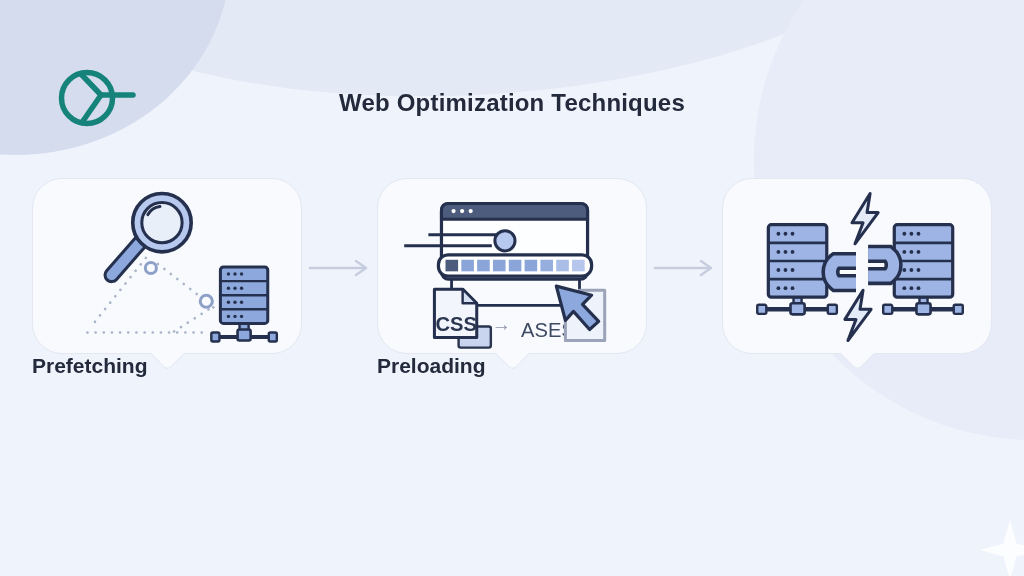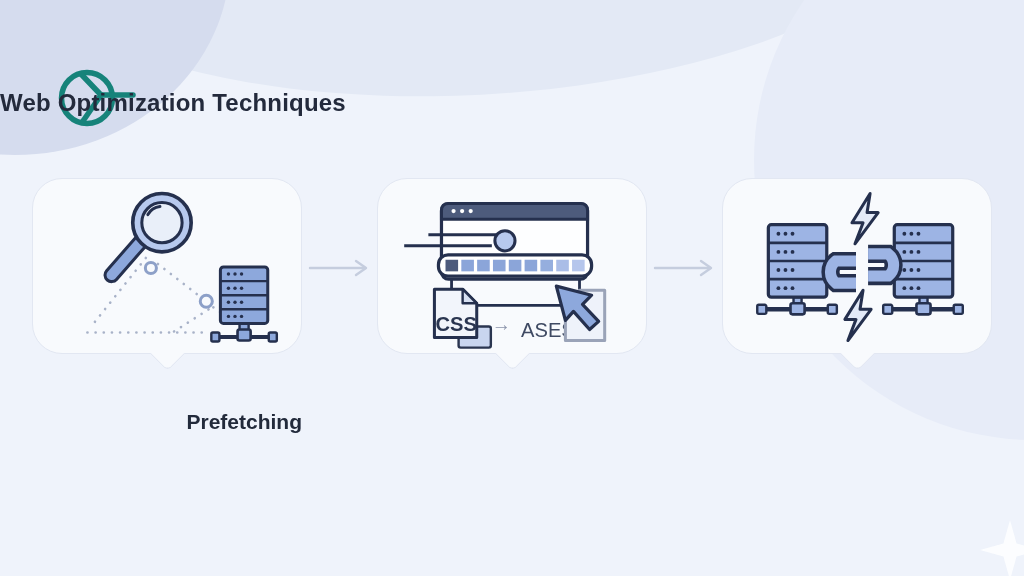--- a/index.html
+++ b/index.html
@@ -20,42 +20,42 @@
   .sparkle {
     position:absolute; width:60px; height:60px; left:980px; top:520px;
     background:#fdfeff; opacity:.92;
     clip-path:polygon(50% 0%, 61% 39%, 100% 50%, 61% 61%, 50% 100%, 39% 61%, 0% 50%, 39% 39%);
   }
 
   .logo { position:absolute; left:56px; top:64px; }
 
   .title {
     position:absolute; left:0; top:89px; width:1024px;
-    font-size:24px; font-weight:700;
+    text-align:center; font-size:24px; font-weight:700;
     color:#232a3c; letter-spacing:.2px;
   }
 
   .row { position:absolute; left:32px; top:178px; display:flex; }
 
-  .col { display:flex; flex-direction:column; align-items:flex-end; width:270px;gap:16px; }
+  .col { display:flex; flex-direction:column; align-items:flex-start; width:270px; }
 
   .card {
     position:relative; width:270px; height:176px;
     background:#f8fafd; border:1.5px solid #e2e7f2; border-radius:30px;
   }
   .card::after {
     content:""; position:absolute; left:50%; bottom:-13px; width:24px; height:24px;
     margin-left:-12px; background:#f8fafd;
     border-right:1.5px solid #e2e7f2; border-bottom:1.5px solid #e2e7f2;
     border-bottom-right-radius:6px; transform:rotate(45deg);
   }
   .card svg { position:absolute; left:0; top:0; width:100%; height:100%; }
 
   .panel-label {
-    margin-top:40px; font-size:21px; font-weight:700; color:#222a3b;
+    font-size:21px; font-weight:700; color:#222a3b;
   }
 
   .arrow-col {
     width:75px; display:flex; justify-content:center; align-items:flex-start;
     padding-top:79px;
   }
 </style>
 </head>
 <body>
 
@@ -193,20 +193,21 @@
 
           <g>
             <path d="M200,110 H225 V160 H186 V124 Z" fill="#eef2fa" stroke="#9aa3b8" stroke-width="3" stroke-linejoin="round"></path>
             <path d="M200,110 V124 H186 Z" fill="#d7e0f2" stroke="#9aa3b8" stroke-width="2.4" stroke-linejoin="round"></path>
           </g>
           <g>
             <path d="M177,106 L186,140 L194,131 L210,149 L219,141 L203,124 L212,115 Z" fill="#8da8dc" stroke="#25304E" stroke-width="3.2" stroke-linejoin="round"></path>
           </g>
         </svg>
       </div>
+      <div class="panel-label">Preloading</div>
     </div>
 
     <div class="arrow-col">
       <svg width="66" height="22" viewBox="0 0 66 22">
         <g stroke="#c5cdde" stroke-width="2.4" fill="none" stroke-linecap="round" stroke-linejoin="round">
           <line x1="3" y1="11" x2="58" y2="11"></line>
           <path d="M49,4 L59,11 L49,18"></path>
         </g>
       </svg>
     </div>

